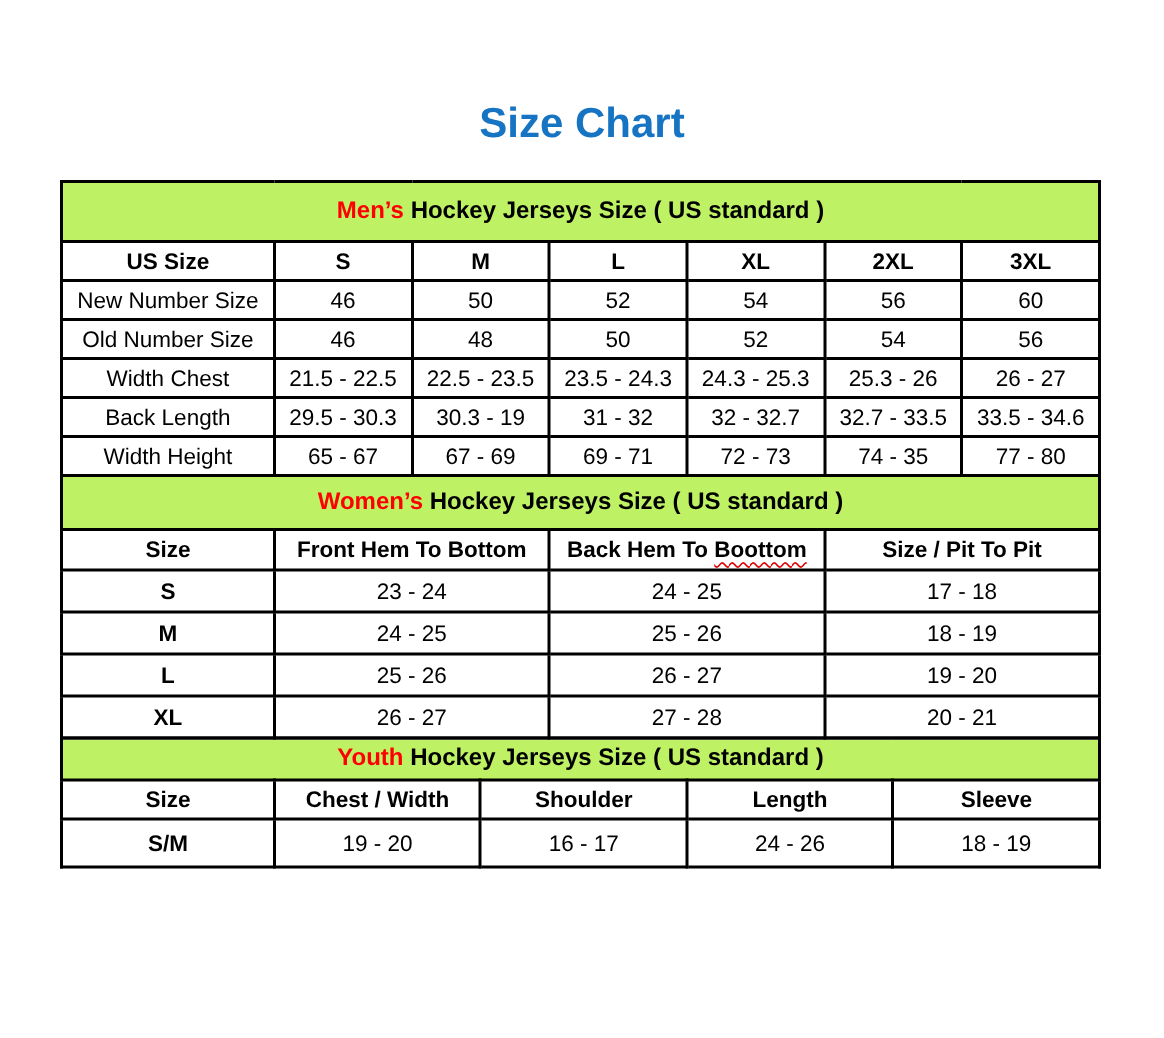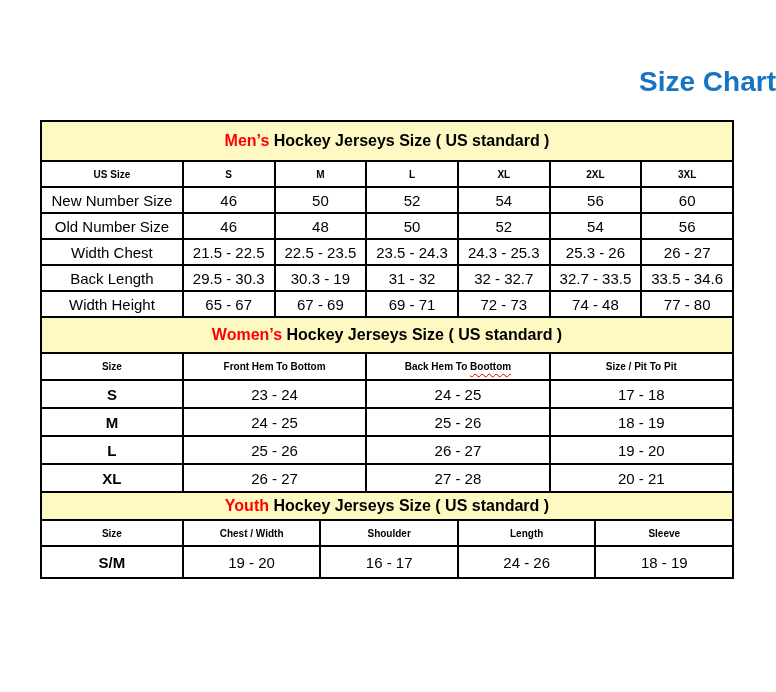--- a/index.html
+++ b/index.html
@@ -13,21 +13,21 @@
     color: #000000;
   }
   .page {
     width: 776px;
     height: 692px;
     position: relative;
   }
   .page-title {
     margin: 0 auto;
     padding-top: 66px;
-    text-align: right;
+    text-align: center;
     font-size: 28px;
     font-weight: bold;
     color: #1674C2;
     letter-spacing: 0px;
     line-height: 32px;
   }
   .tables-wrap {
     position: absolute;
     left: 40px;
     top: 120px;
@@ -44,30 +44,30 @@
   }
   .size-table td, .size-table th {
     border: 2px solid #000000;
     text-align: center;
     vertical-align: middle;
     padding: 1px 2px;
     overflow: hidden;
     white-space: nowrap;
   }
   .banner-cell {
-    background: #fef9c3;
+    background: #bef264;
     font-size: 16px;
     font-weight: bold;
   }
   .banner-hl { color: #FF0000; }
   .t-men   .banner-row { height: 40px; }
   .t-women .banner-row { height: 36px; }
   .t-youth .banner-row { height: 28px; }
 
-  .head-row th { font-size: 10px; font-weight: bold; }
+  .head-row th { font-size: 15px; font-weight: bold; }
   .t-men   .head-row { height: 26px; }
   .t-women .head-row { height: 27px; }
   .t-youth .head-row { height: 26px; }
 
   .data-row td { font-size: 15px; font-weight: normal; }
   .t-men   .data-row { height: 26px; padding-left: 23px; }
   .t-women .data-row { height: 28px; }
   .t-youth .data-row { height: 32px; }
 
   
@@ -158,21 +158,21 @@
         <td>32 - 32.7</td>
         <td>32.7 - 33.5</td>
         <td>33.5 - 34.6</td>
       </tr>
       <tr class="data-row">
         <td class="lab">Width Height</td>
         <td>65 - 67</td>
         <td>67 - 69</td>
         <td>69 - 71</td>
         <td>72 - 73</td>
-        <td>74 - 48</td>
+        <td>74 - 35</td>
         <td>77 - 80</td>
       </tr>
     </tbody>
       </table>
 
     <table class="size-table t-women">
       <colgroup>
         <col class="c-label">
           <col class="c-val">
           <col class="c-val">

